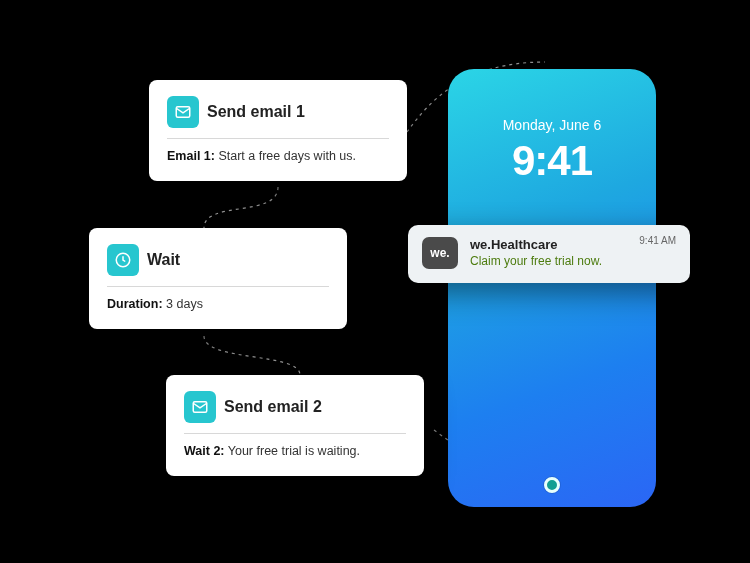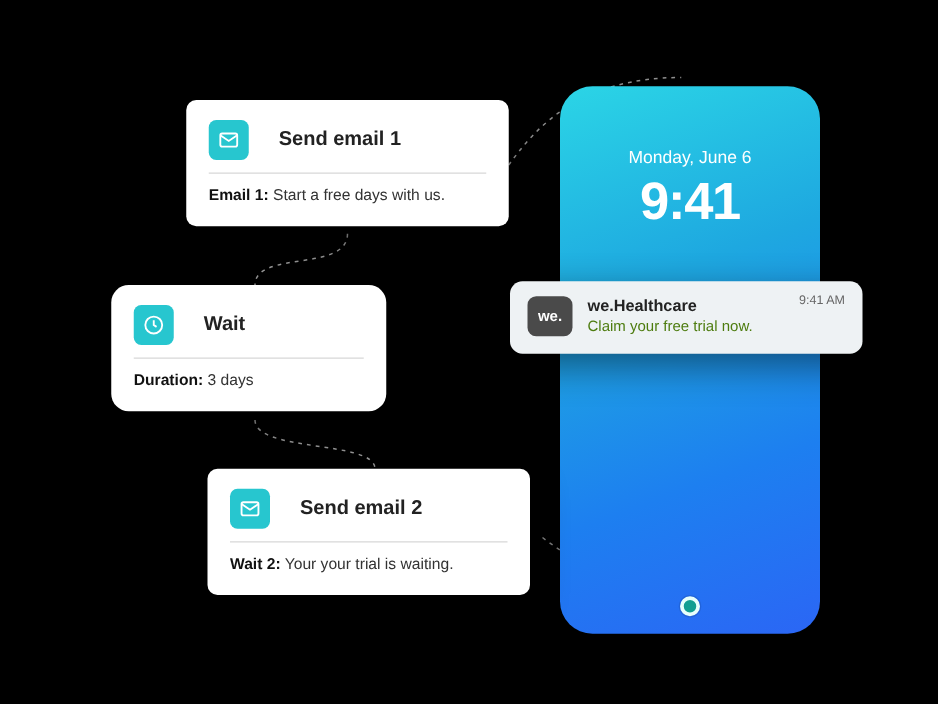--- a/index.html
+++ b/index.html
@@ -99,25 +99,25 @@
   }
   
   .flow-card {
     position: absolute;
     background: #fff;
     border-radius: 8px;
     padding: 16px 18px 18px 18px;
     box-shadow: 0 12px 30px rgba(0,0,0,0.45);
     width: 258px;
   }
-  .flow-card.narrow { width: 220px; border-radius: 14px; }
+  .flow-card.narrow { width: 258px; }
   .fc-head {
     display: flex;
     align-items: center;
-    gap: 24px;
+    gap: 8px;
     padding-bottom: 10px;
   }
   .fc-title {
     font-size: 16px;
     font-weight: 800;
     color: #222;
   }
   .fc-divider {
     border: none;
     border-top: 1px solid #d8d8d8;
@@ -219,17 +219,17 @@
         <svg viewBox="0 0 24 24">
             <rect x="3" y="5" width="18" height="14" rx="2"></rect>
             <path d="M3 7l9 6 9-6"></path>
           </svg>
       </div>
       <div class="fc-title">Send email 2</div>
     </div>
     <hr class="fc-divider">
     <div class="fc-detail">
       <b>Wait 2:</b>
-      <span>Your your trial is waiting.</span>
+      <span>Your free trial is waiting.</span>
     </div>
   </div>
 
 </div>
 
 </body></html>

